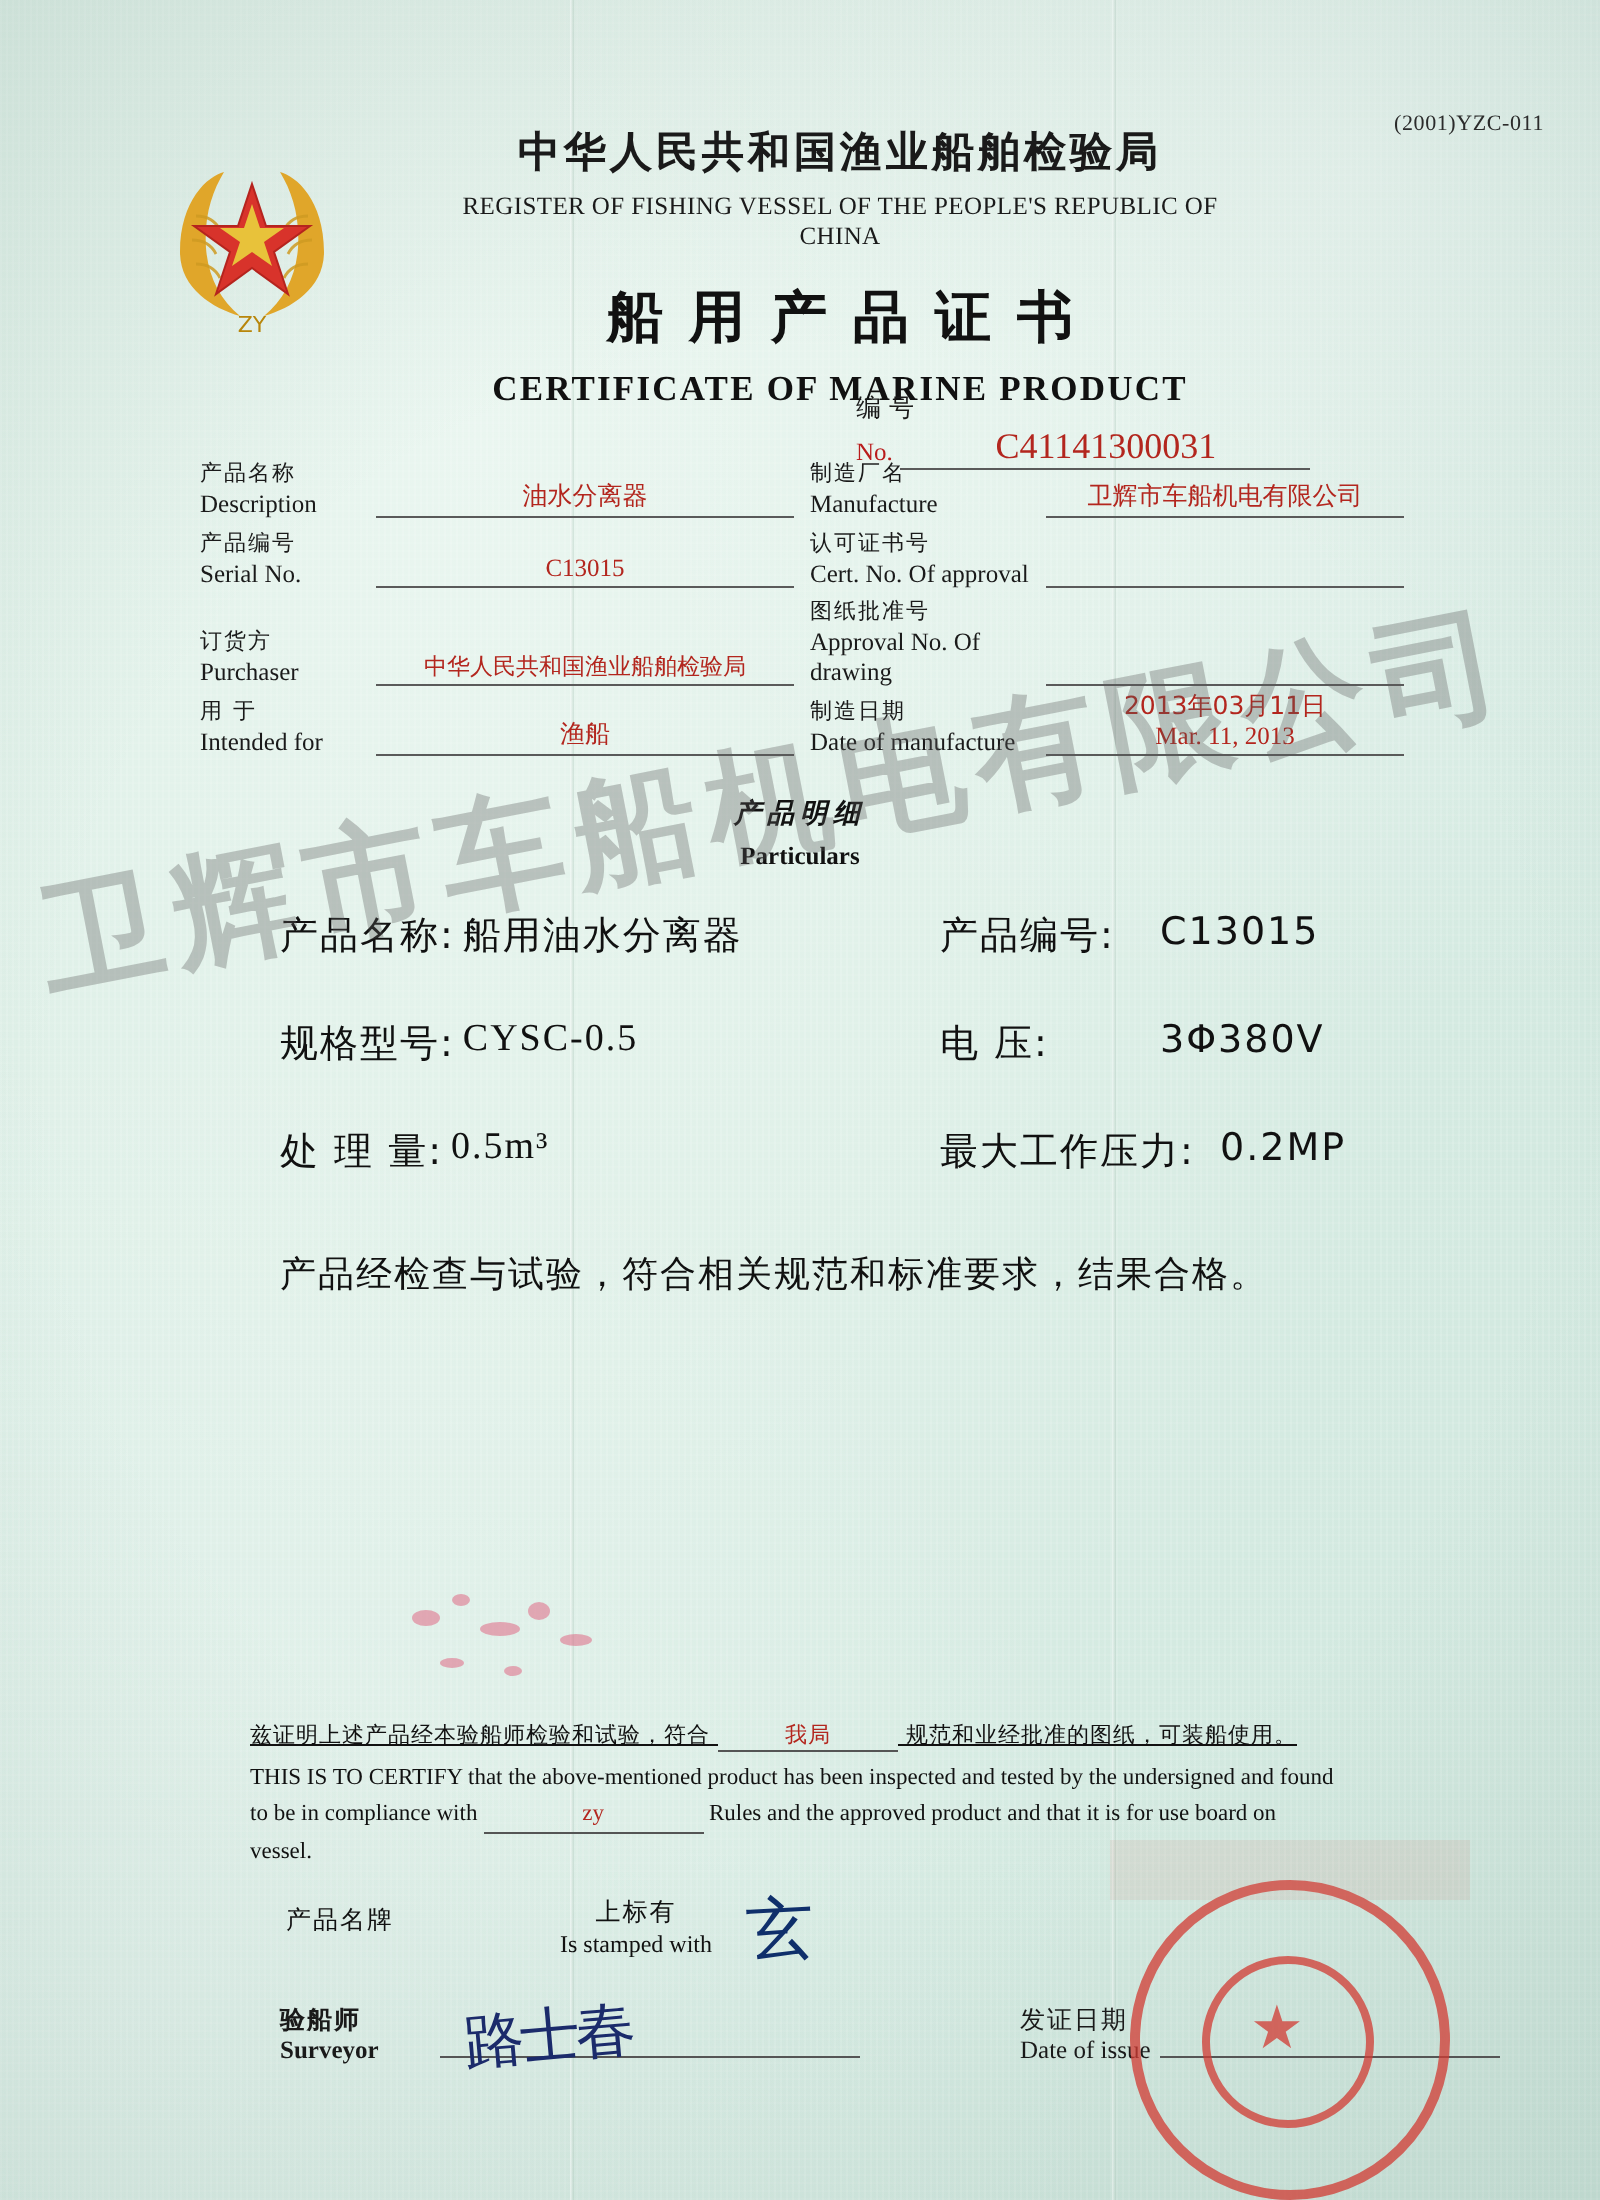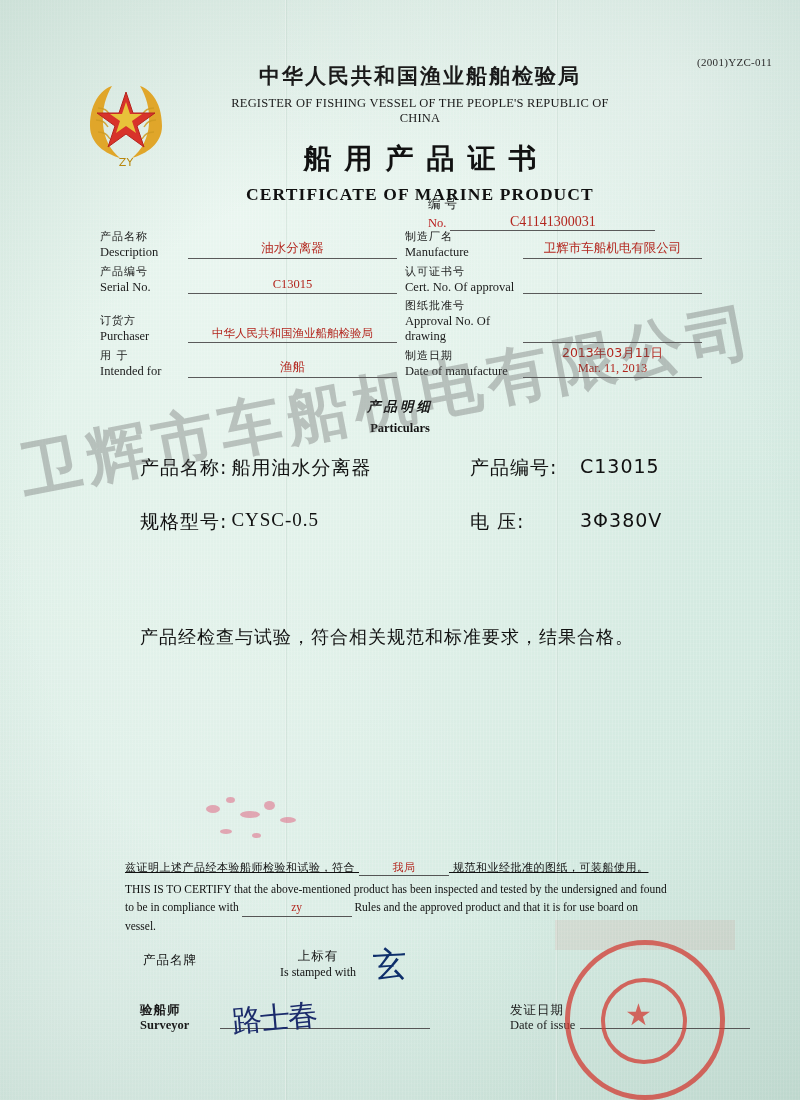--- a/index.html
+++ b/index.html
@@ -47,21 +47,21 @@
   .h-en1{font-size:12.5px;letter-spacing:.2px;color:#1a1a1a;margin-top:6px;font-family:"Liberation Serif",serif;}
   .h-cn2{font-size:28px;letter-spacing:13px;color:#111;font-weight:bold;margin-top:14px;text-indent:13px;font-family:"DejaVu Sans",sans-serif;}
   .h-en2{font-size:17.5px;letter-spacing:1.1px;color:#111;font-weight:bold;margin-top:6px;}
 
   
   .numrow{position:absolute;left:428px;top:196px;width:300px;}
   .numrow .lbl-cn{font-size:12.5px;color:#1a1a1a;font-family:"DejaVu Sans",sans-serif;}
   .numrow .lbl-en{font-size:12.5px;color:#b91c1c;}
   .numrow .line{
     display:inline-block;width:205px;border-bottom:1px solid #5a5a5a;
-    text-align:center;color:#b3261e;font-size:14px;vertical-align:bottom;
+    text-align:center;color:#b3261e;font-size:18px;vertical-align:bottom;
     font-family:"Liberation Serif",serif;
   }
 
   
   .fields{position:absolute;left:100px;top:228px;width:610px;}
   .frow{display:flex;margin-bottom:3px;}
   .col{width:305px;display:flex;align-items:flex-end;}
   .labels{width:88px;flex:0 0 88px;}
   .lab-cn{font-size:11px;color:#1a1a1a;letter-spacing:1px;font-family:"DejaVu Sans",sans-serif;line-height:16px;}
   .lab-en{font-size:12.5px;color:#1a1a1a;line-height:15px;}
@@ -314,20 +314,26 @@
       <span class="right" style="left:440px;">C13015</span>
     </div>
 
     <div class="bigrow" style="position:relative;">
       <span class="k">规格型号:</span>
       <span class="v">CYSC-0.5</span>
       <span class="right" style="left:330px;">电    压:</span>
       <span class="right" style="left:440px;">3Φ380V</span>
     </div>
 
+    <div class="bigrow" style="position:relative;">
+      <span class="k">处 理 量:</span>
+      <span class="v">0.5m³</span>
+      <span class="right" style="left:330px;">最大工作压力:</span>
+      <span class="right" style="left:470px;">0.2MP</span>
+    </div>
 
   </div>
 
   <div class="conclusion">产品经检查与试验，符合相关规范和标准要求，结果合格。</div>
 
   <div class="wm">卫辉市车船机电有限公司</div>
 
   <div class="splatter">
     <i style="left:6px;top:10px;width:14px;height:8px;"></i>
     <i style="left:26px;top:2px;width:9px;height:6px;"></i>

